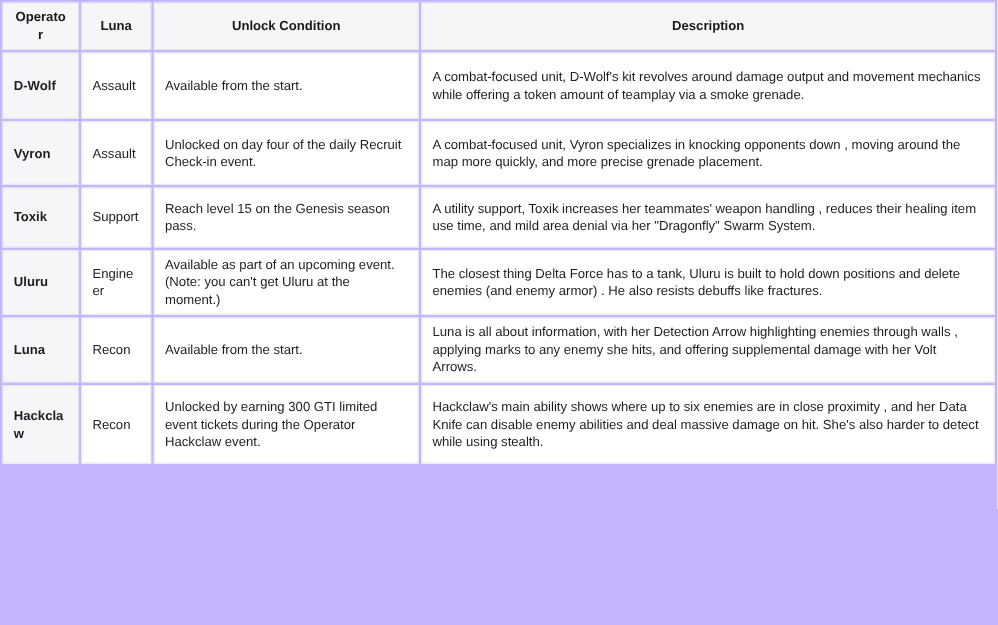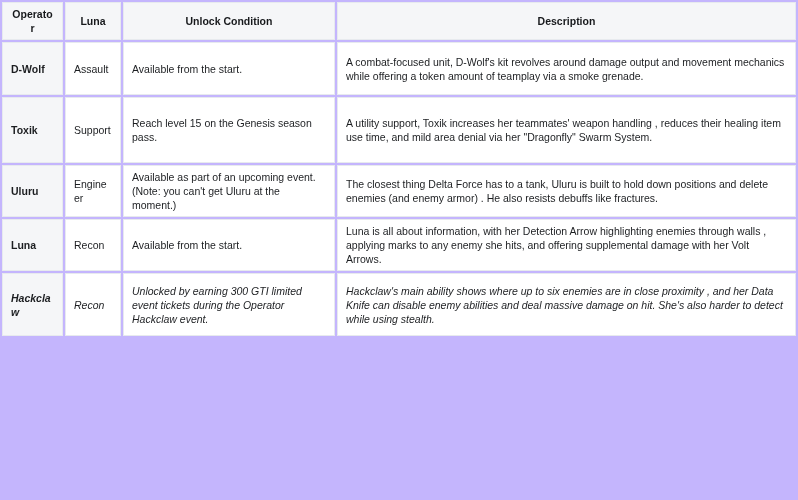--- a/index.html
+++ b/index.html
@@ -47,25 +47,25 @@
   td.col-unlock,
   td.col-description {
     background: #ffffff;
     text-align: left;
   }
   
   tr.hdr        { height: 36px; }
   tr.row-0      { height: 53px; }
   tr.row-1      { height: 51px; }
   tr.row-2      { height: 51px; }
-  tr.row-3      { height: 66px; }
+  tr.row-3      { height: 48px; }
   tr.row-4      { height: 50px; }
   tr.row-5      { height: 51px; }
   tr.row-6      { height: 50px; }
-  tr.row-7      { height: 63px; font-style: italic; }
+  tr.row-7      { height: 63px; }
 </style>
 </head>
 <body>
 
 <div class="page">
   <table class="operators">
     <colgroup>
       <col style="width:61px">
       <col style="width:56px">
       <col style="width:212px">
@@ -78,20 +78,26 @@
         <th>Unlock Condition</th>
         <th>Description</th>
       </tr>
     </thead>
     <tbody>
       <tr class="row-0">
         <td class="col-operator">D-Wolf</td>
         <td class="col-role">Assault</td>
         <td class="col-unlock">Available from the start.</td>
         <td class="col-description">A combat-focused unit, D-Wolf's kit revolves around damage output and movement mechanics while offering a token amount of teamplay via a smoke grenade.</td>
+      </tr>
+      <tr class="row-1">
+        <td class="col-operator">Vyron</td>
+        <td class="col-role">Assault</td>
+        <td class="col-unlock">Unlocked on day four of the daily Recruit Check-in event.</td>
+        <td class="col-description">A combat-focused unit, Vyron specializes in knocking opponents down , moving around the map more quickly, and more precise grenade placement.</td>
       </tr>
       <tr class="row-3">
         <td class="col-operator">Toxik</td>
         <td class="col-role">Support</td>
         <td class="col-unlock">Reach level 15 on the Genesis season pass.</td>
         <td class="col-description">A utility support, Toxik increases her teammates' weapon handling , reduces their healing item use time, and mild area denial via her "Dragonfly" Swarm System.</td>
       </tr>
       <tr class="row-5">
         <td class="col-operator">Uluru</td>
         <td class="col-role">Engineer</td>

